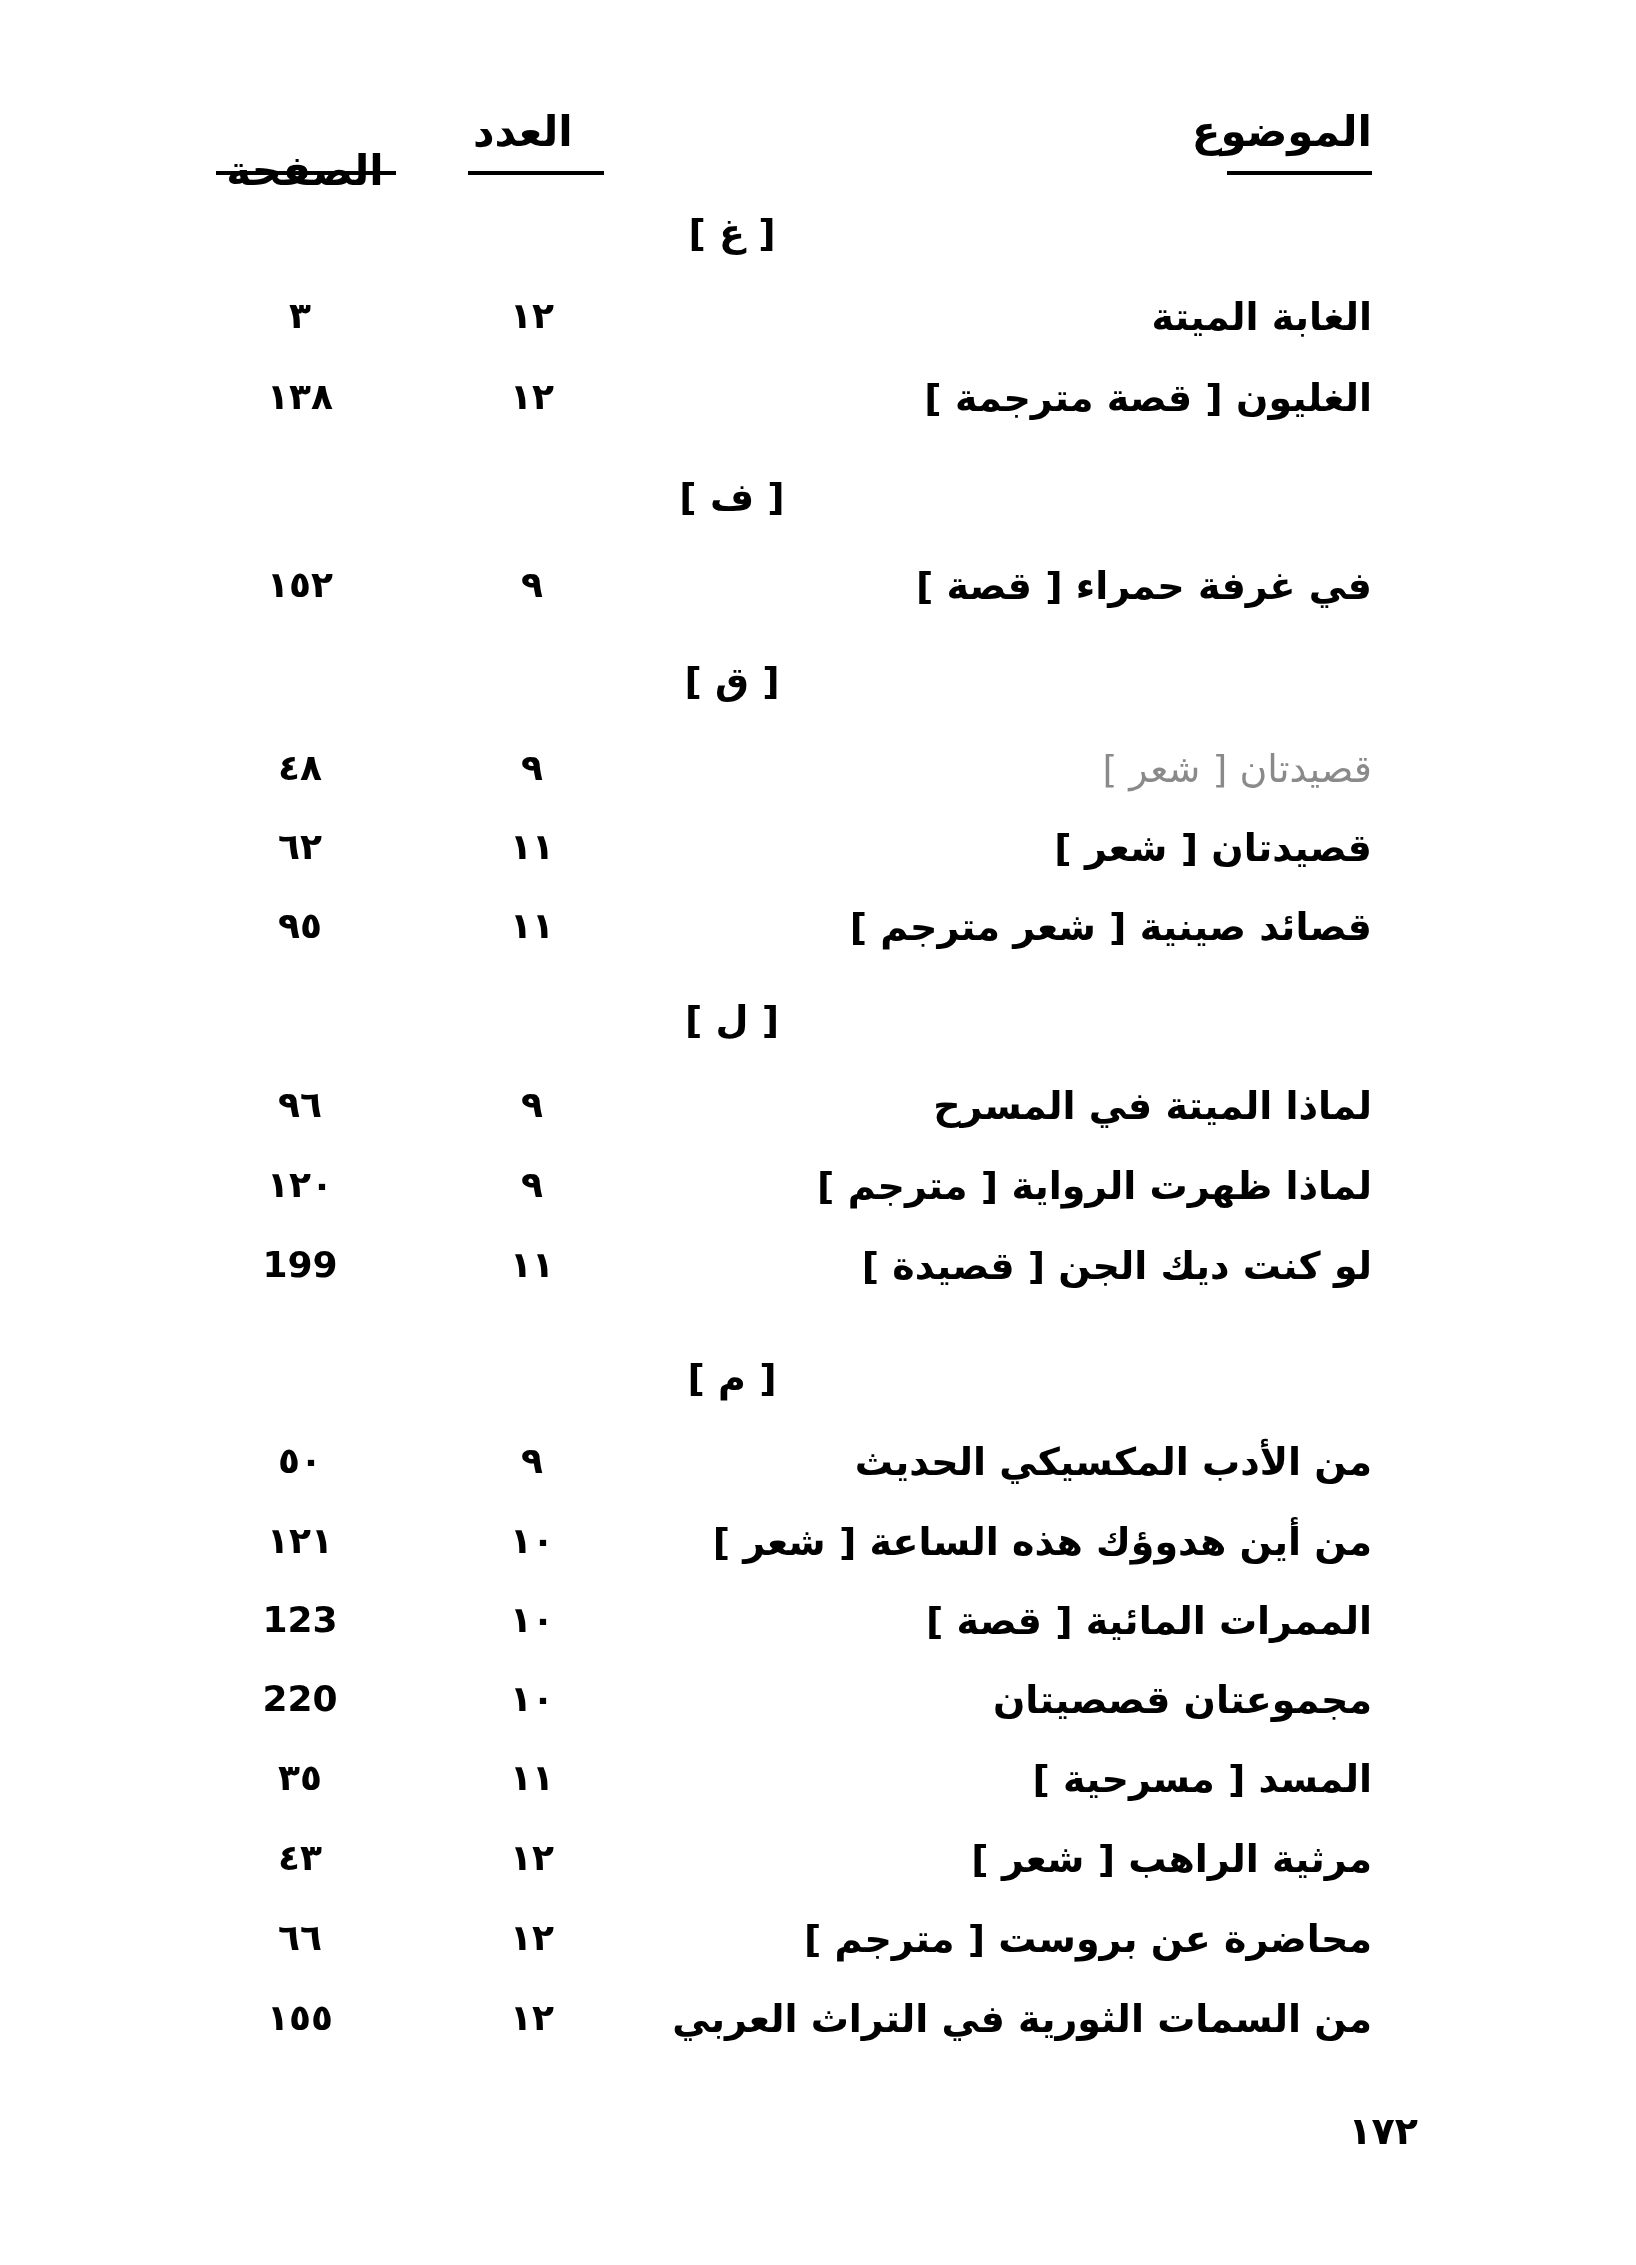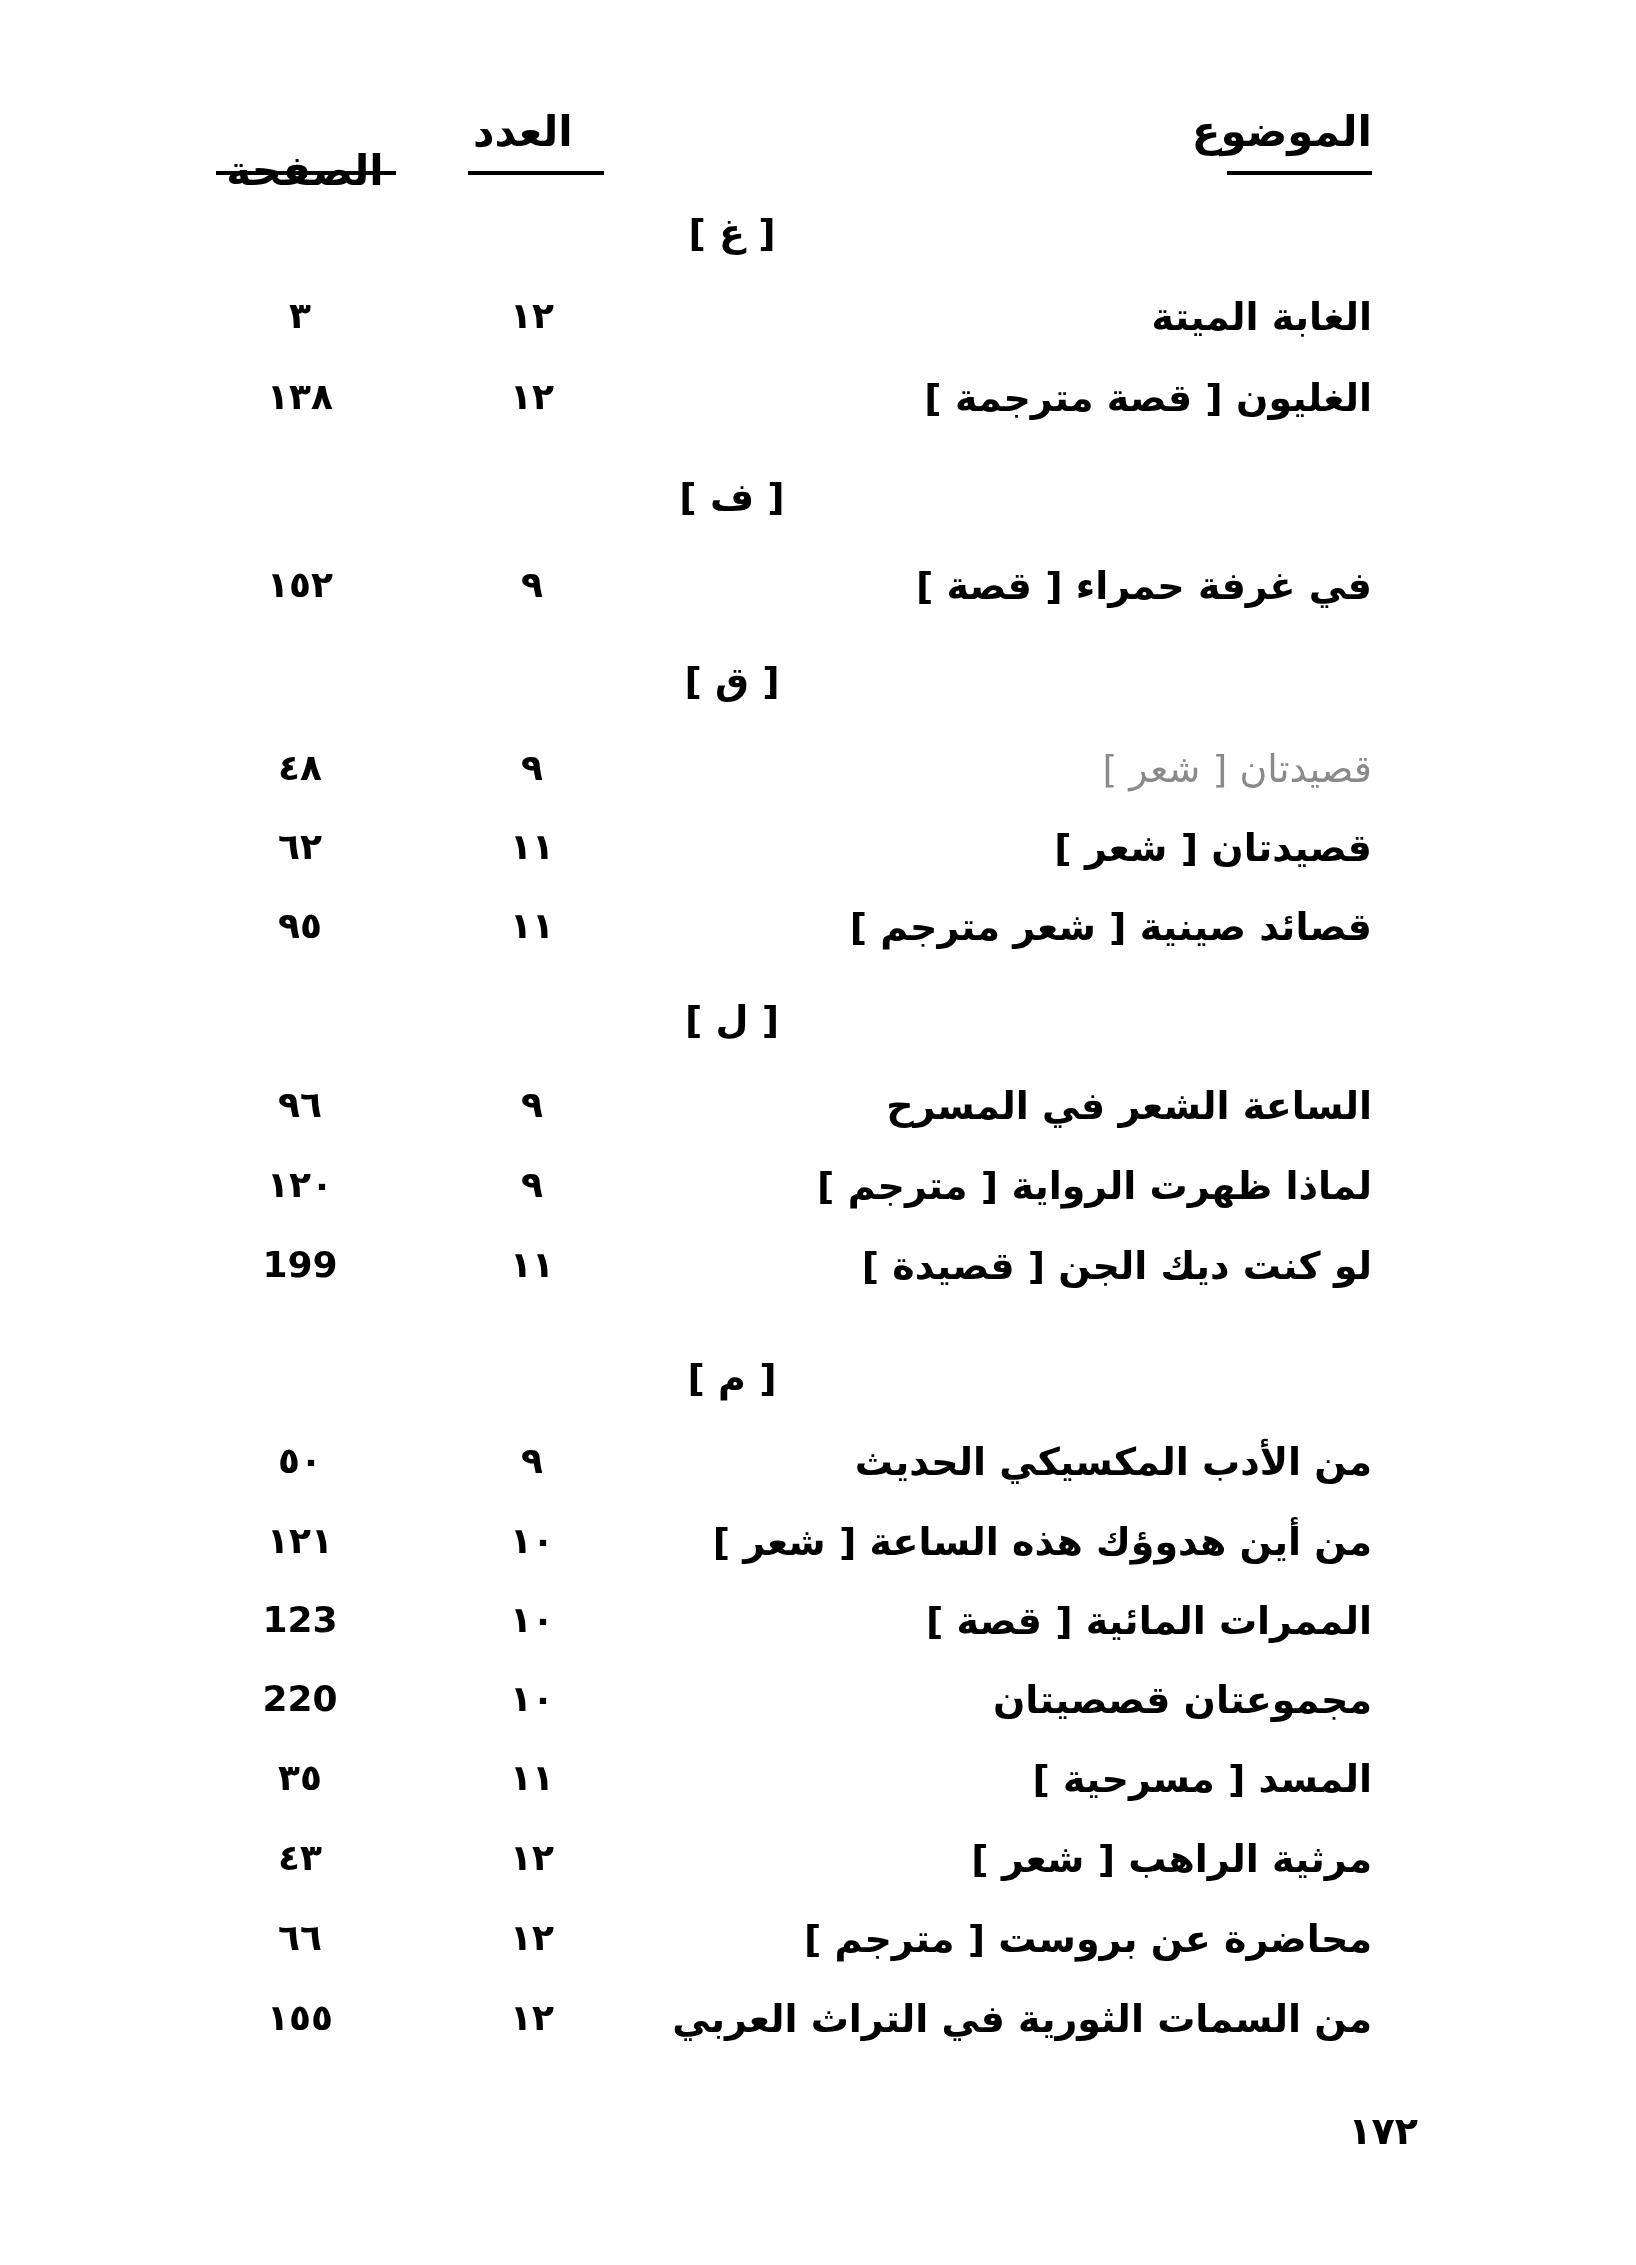--- a/index.html
+++ b/index.html
@@ -62,21 +62,21 @@
     <div class="pg">٦٢</div>
   </div>
   <div class="row" style="top:905px;">
     <div class="title">قصائد صينية [ شعر مترجم ]</div>
     <div class="issue">١١</div>
     <div class="pg">٩٥</div>
   </div>
 
   <div class="letter" style="top:998px;"><span>[ ل ]</span></div>
   <div class="row" style="top:1084px;">
-    <div class="title">الساعة الشعر في المسرح</div>
+    <div class="title">لماذا الميتة في المسرح</div>
     <div class="issue">٩</div>
     <div class="pg">٩٦</div>
   </div>
   <div class="row" style="top:1164px;">
     <div class="title">لماذا ظهرت الرواية [ مترجم ]</div>
     <div class="issue">٩</div>
     <div class="pg">١٢٠</div>
   </div>
   <div class="row" style="top:1244px;">
     <div class="title">لو كنت ديك الجن [ قصيدة ]</div>

